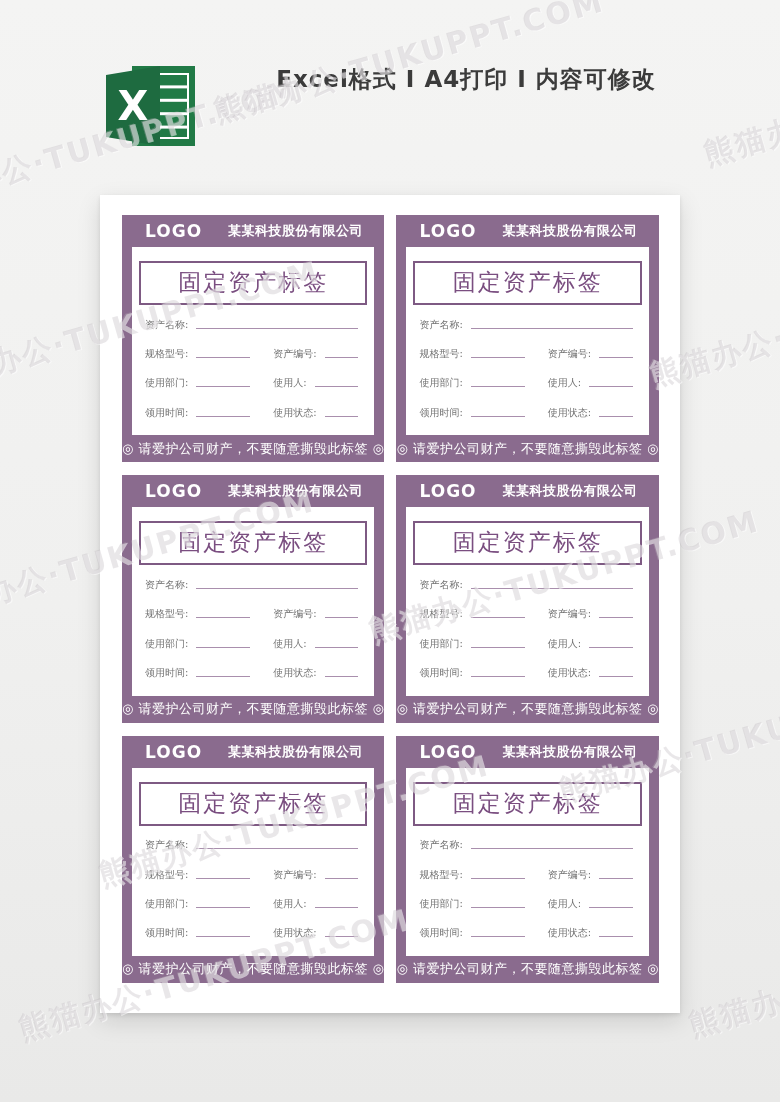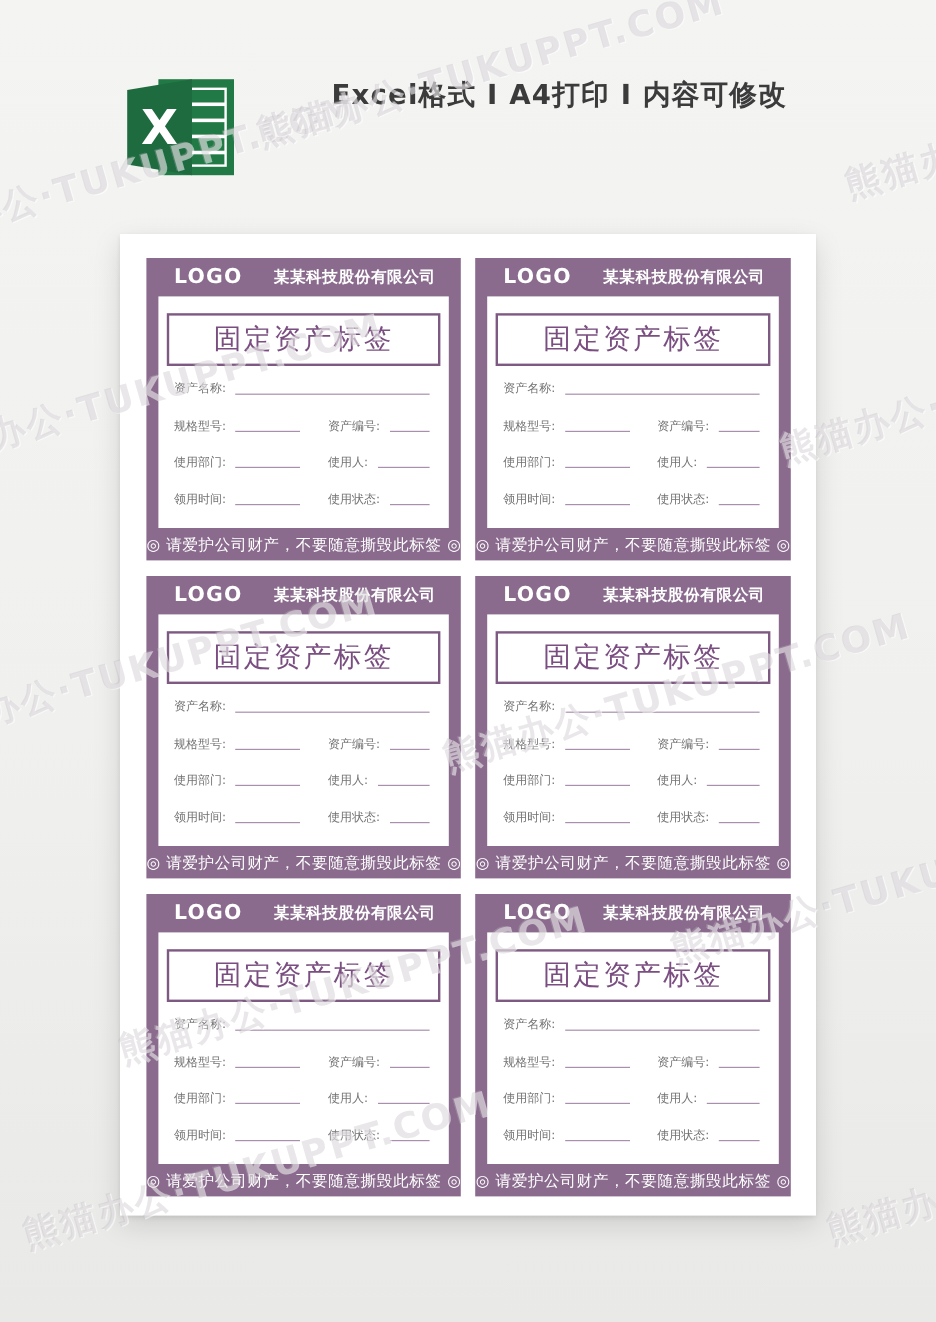--- a/index.html
+++ b/index.html
@@ -31,21 +31,21 @@
   .sub-title {
     margin-top:12px; text-align:center;
     font-size:23px; font-weight:bold; color:#3b3b3b; letter-spacing:1px; white-space:nowrap;
   }
 
   
   .sheet {
     position:absolute; left:100px; top:195px; width:580px; height:818px;
     background:#ffffff; z-index:10;
     box-shadow:0 2px 4px rgba(0,0,0,0.10), 0 8px 22px rgba(0,0,0,0.13);
-    padding:20px 22px 16px;
+    padding:20px 22px 30px;
   }
   .grid {
     display:grid; height:100%;
     grid-template-columns:1fr 1fr;
     grid-template-rows:1fr 1fr 1fr;
     gap:13px 12px;
   }
 
   
   .card { background:#8a6b8e; display:flex; flex-direction:column; }

